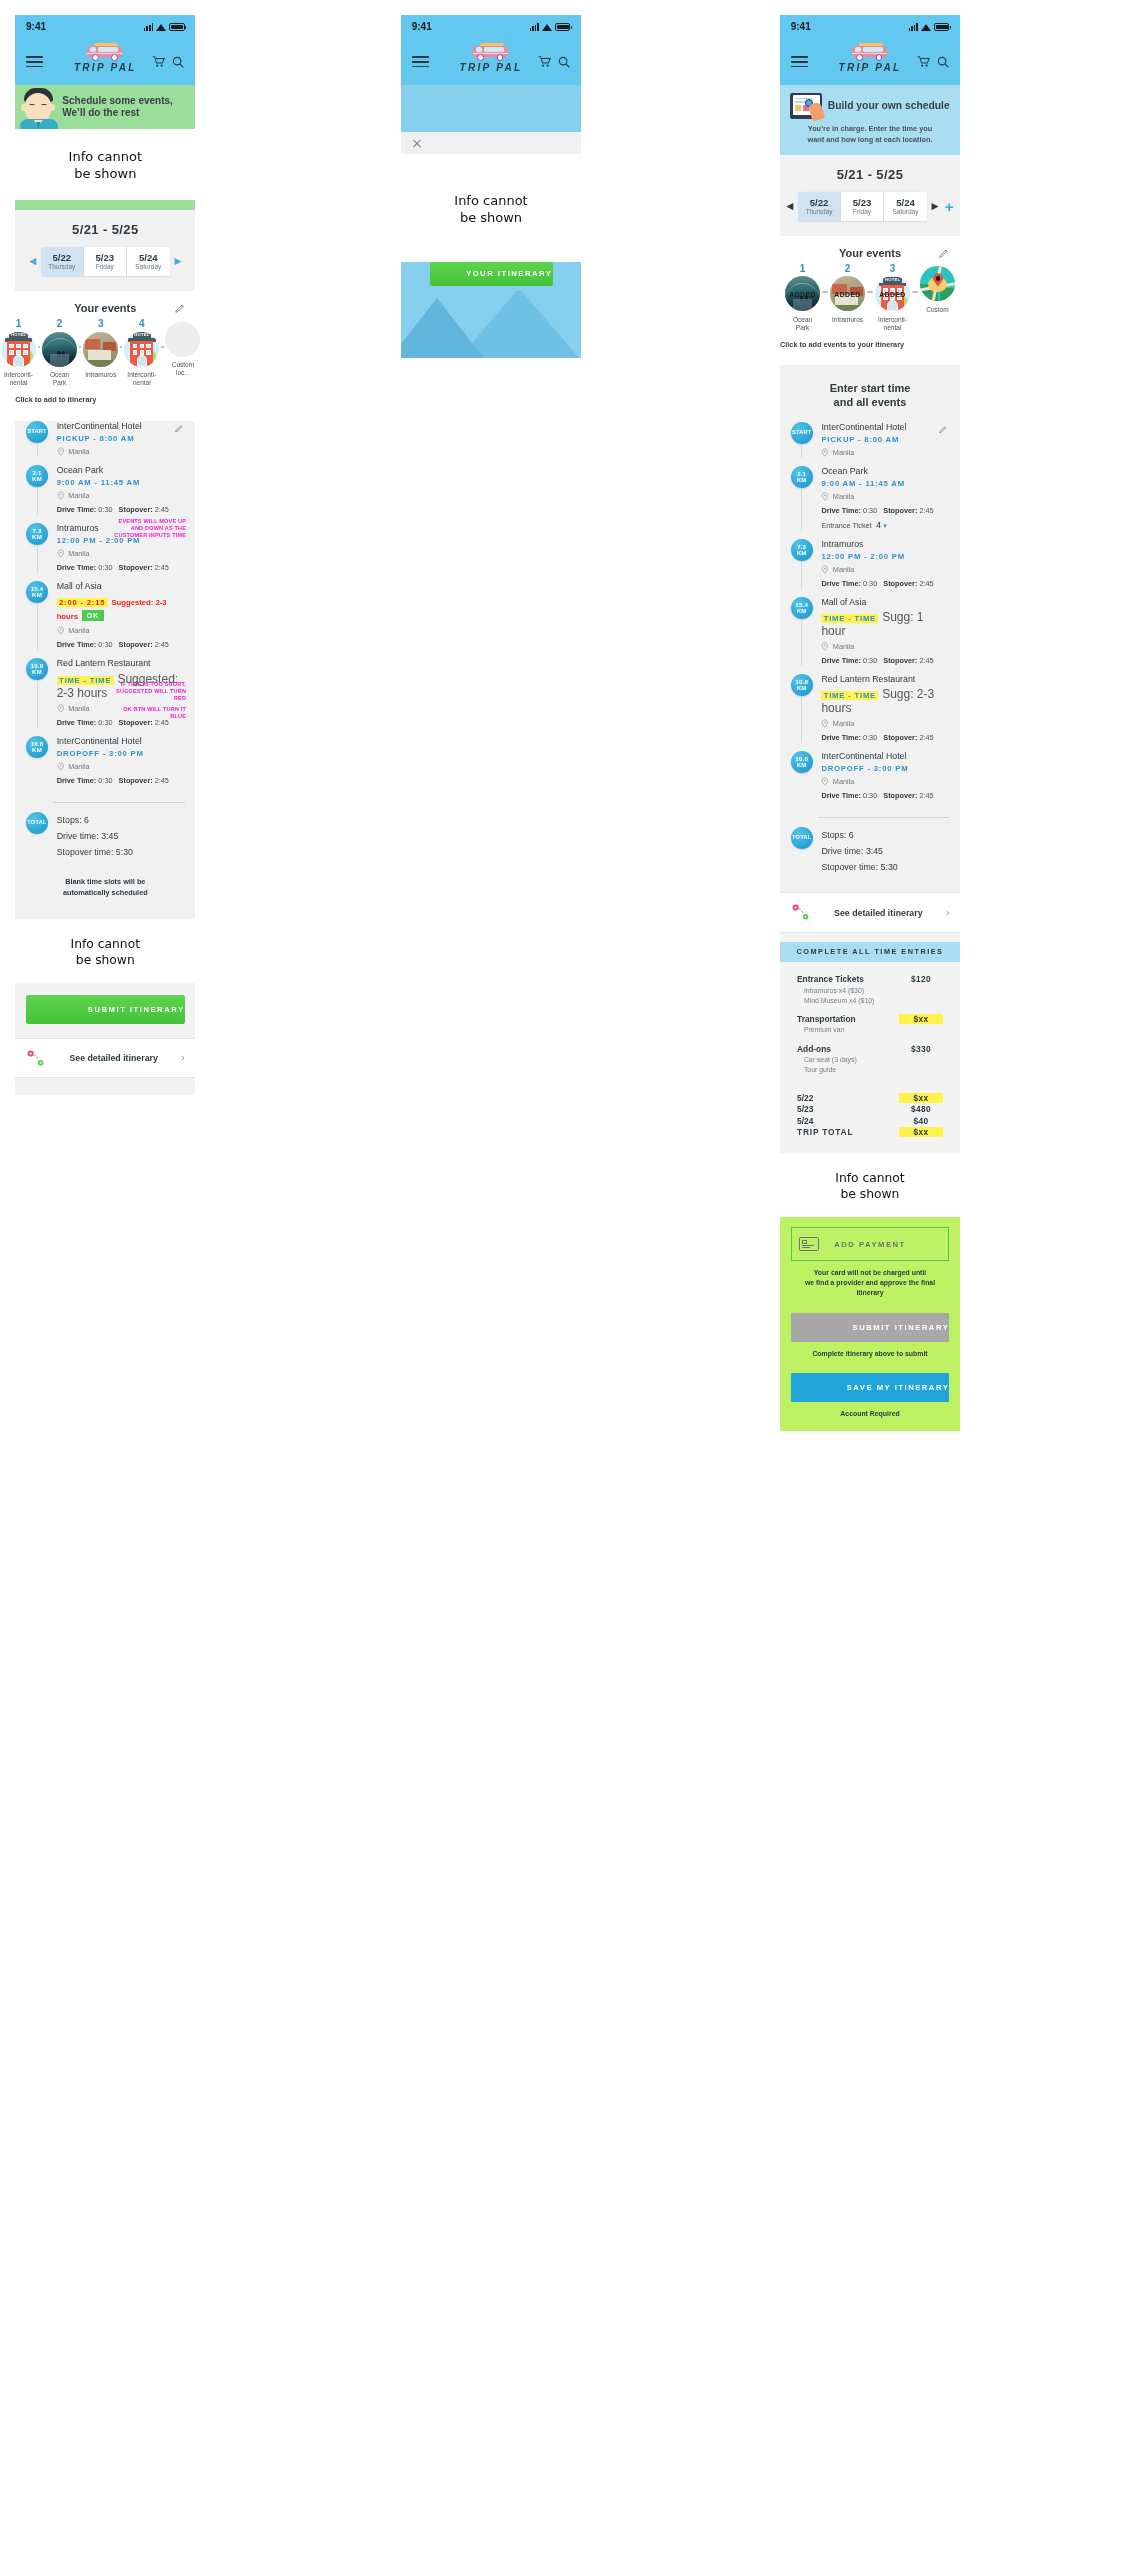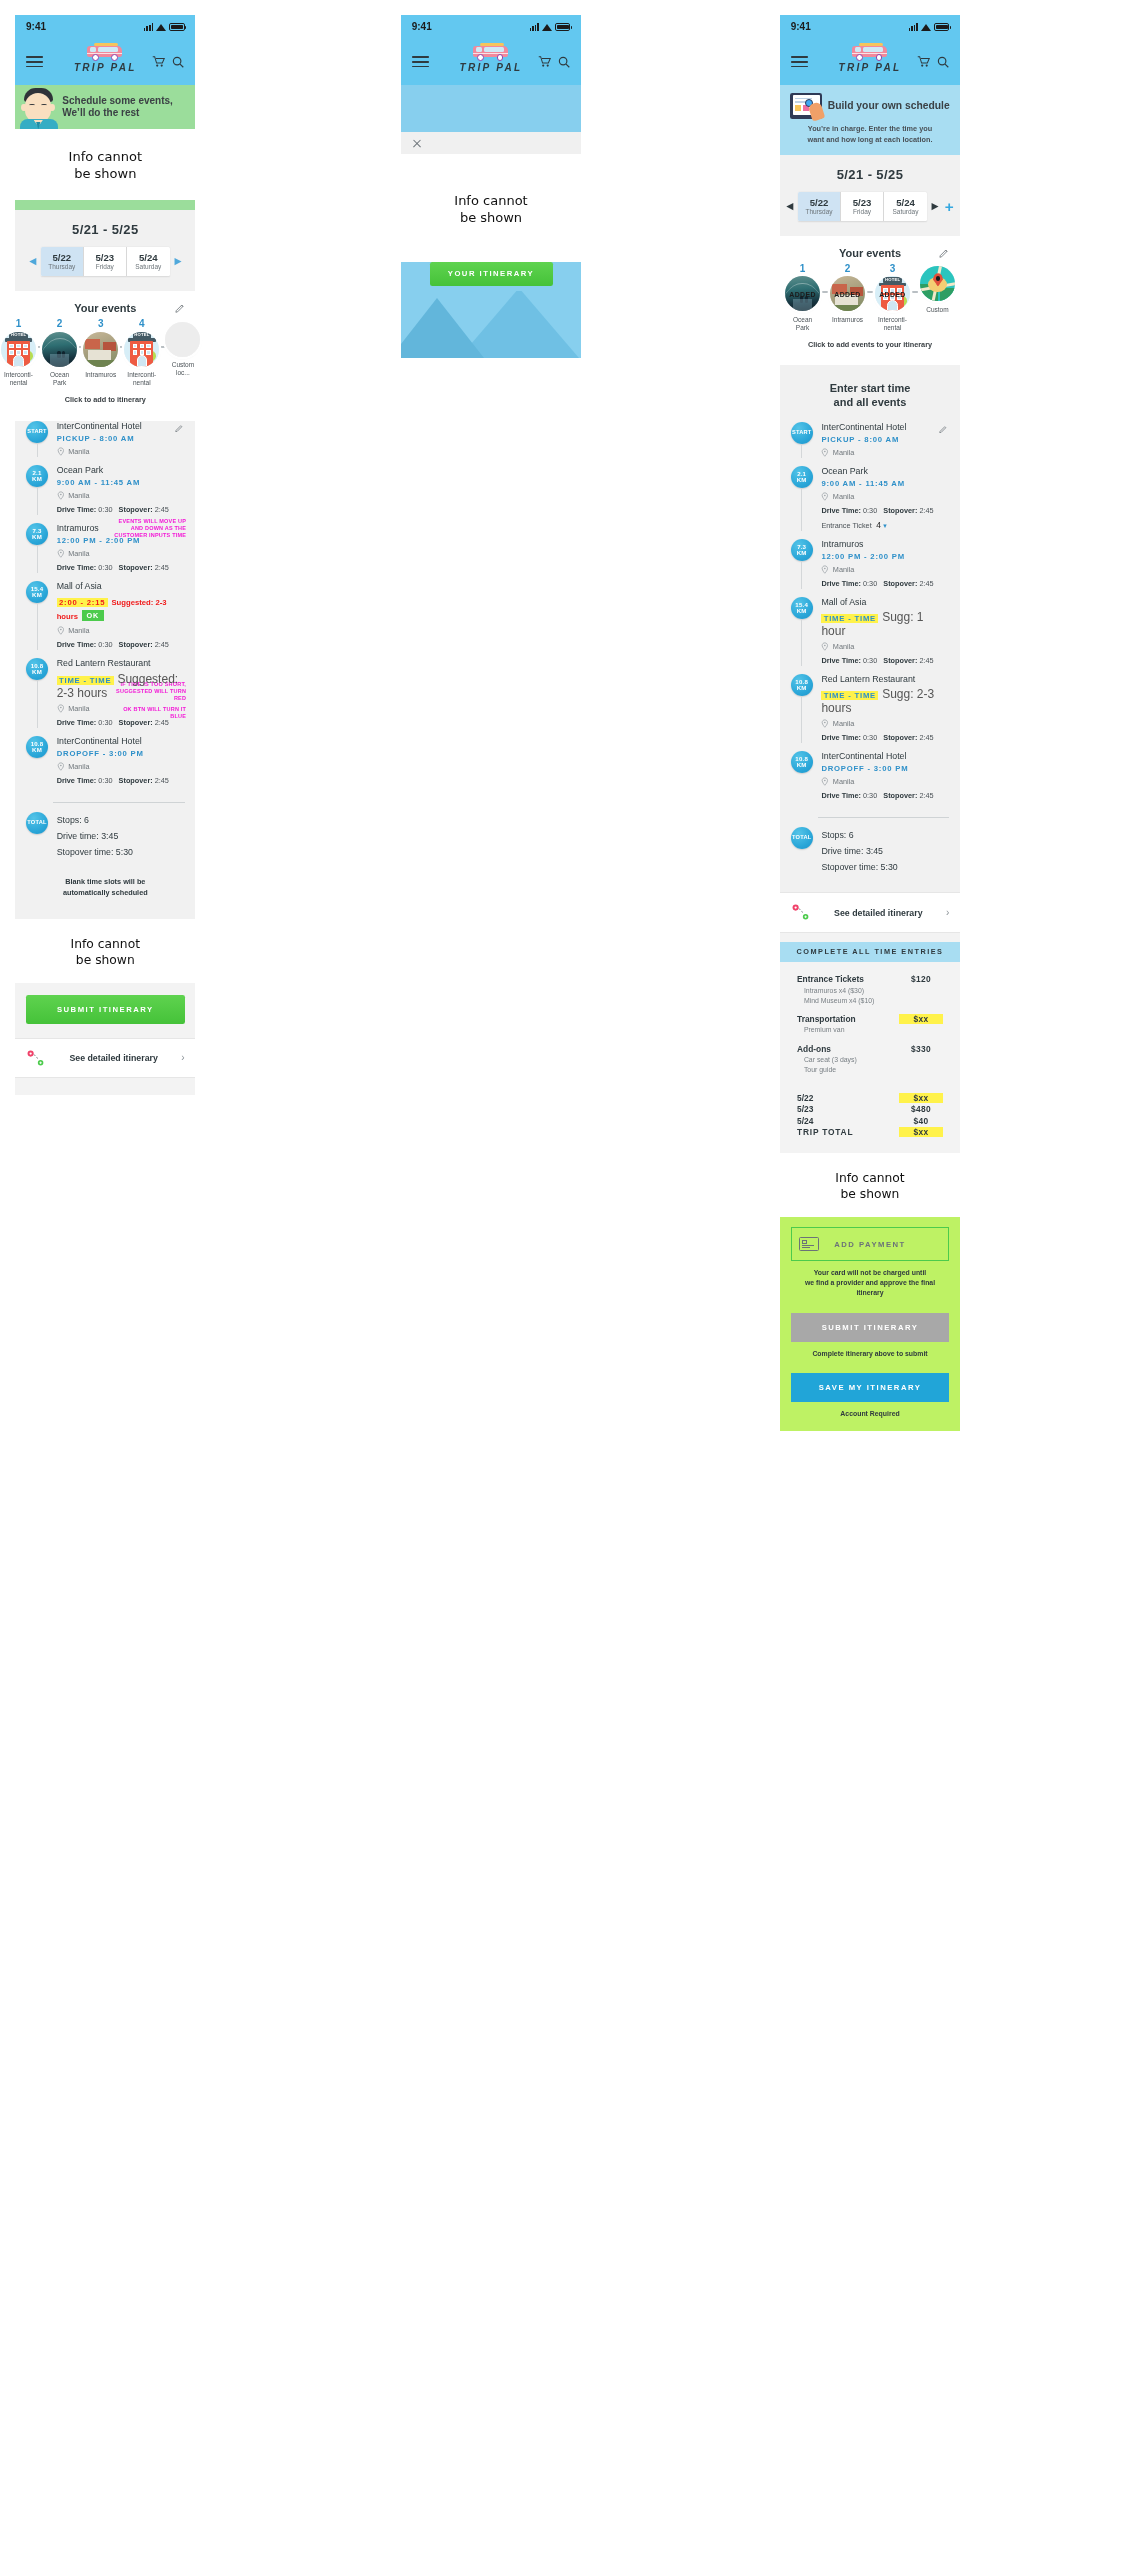--- a/index.html
+++ b/index.html
@@ -160,21 +160,21 @@
   .art-map .rd2{position:absolute;left:15.3px;top:-4.6px;width:3.1px;height:46px;background:#F2E8C9;transform:rotate(12deg);}
   .art-map .sand{position:absolute;left:8.4px;top:10.7px;width:18.4px;height:15.3px;background:#F4CE73;border-radius:50%;}
   .art-map .pin{position:absolute;left:13px;top:6.9px;width:10px;height:13px;background:#E04F3A;
      border-radius:50% 50% 50% 50%/58% 58% 42% 42%;clip-path:polygon(50% 100%,0 48%,0 0,100% 0,100% 48%);}
   .art-map .pin i{position:absolute;left:2.7px;top:3.1px;width:4.6px;height:4.6px;border-radius:50%;background:#1b1b1b;}
   .art-map .pin::after{content:"";position:absolute;left:2.3px;bottom:-3.8px;width:5.4px;height:6.1px;background:#E04F3A;
      clip-path:polygon(50% 100%,0 0,100% 0);}
 
   .art-custom{position:absolute;inset:0;background:#EDEDED;}
 
-  .click-note{text-align:center;font-size:7.3px;font-weight:bold;color:#3b4145;padding:7.7px 0 9.2px;}
+  .click-note{text-align:left;font-size:7.3px;font-weight:bold;color:#3b4145;padding:7.7px 0 9.2px;}
 
   
   .itin-head{text-align:center;font-size:11px;font-weight:bold;color:#2f3a3f;line-height:1.3;padding:15.3px 17px 12.3px;}
   .itin{position:relative;padding:0 10.7px 3.1px;}
   .row{display:flex;position:relative;padding-bottom:9.2px;}
   .badge-wrap{width:27.6px;flex:none;position:relative;}
   .badge{width:22px;height:22px;border-radius:50%;
     background:radial-gradient(circle at 35% 28%,#53C4E8 0%,#2AA6D8 62%,#1C93C9 100%);
     color:#fff;display:flex;flex-direction:column;align-items:center;justify-content:center;
     font-size:5.7px;font-weight:bold;line-height:1.02;letter-spacing:0.2px;
@@ -200,21 +200,21 @@
   .chev{color:#2E90C9;font-size:6.9px;margin-left:2.3px;}
   .rowpencil{position:absolute;right:1.5px;top:0.8px;width:8.4px;height:8.4px;}
 
   .anno{position:absolute;color:#F318D6;font-size:5.5px;font-weight:bold;line-height:1.3;text-align:right;letter-spacing:0.2px;}
 
   .hr{height:0.8px;background:#cfd3d5;margin:4.6px 10.7px 9.2px 38px;}
   .totals{font-size:8.8px;color:#2f3a3f;line-height:1.85;}
   .auto-note{text-align:center;font-size:7.3px;font-weight:bold;color:#2f3a3f;line-height:1.45;padding:17px 15.3px 20px;}
 
   
-  .btn{display:block;width:100%;text-align:center;font-size:7.7px;font-weight:bold;letter-spacing:1.5px;}
+  .btn{display:block;width:100%;text-align:right;font-size:7.7px;font-weight:bold;letter-spacing:1.5px;}
   .btn-green{background:linear-gradient(180deg,#5FD34F 0%,#45C239 100%);color:#fff;padding:10px 0;border-radius:2.3px;}
   .btn-grey{background:#A8A8A8;color:#fff;padding:10px 0;}
   .btn-blue{background:#21A5D8;color:#fff;padding:10px 0;}
   .btn-outline{border:1.1px solid #4CCB4C;background:transparent;color:#6b7378;padding:8.4px 0;
      display:flex;align-items:center;justify-content:center;gap:15.3px;}
   .card-ico{width:20px;height:14.6px;border:1.1px solid #6b7378;border-radius:1.5px;position:relative;flex:none;}
   .card-ico i{position:absolute;left:2.3px;top:2.3px;width:4.6px;height:3.8px;border:0.8px solid #6b7378;}
   .card-ico u{position:absolute;left:2.3px;bottom:4.6px;width:11.5px;height:1.1px;background:#6b7378;}
   .card-ico s{position:absolute;left:2.3px;bottom:2.3px;width:7.7px;height:1.1px;background:#6b7378;}
   .micro{text-align:center;font-size:6.9px;font-weight:bold;color:#2f3a3f;line-height:1.45;padding:6.9px 6.1px 0;}

